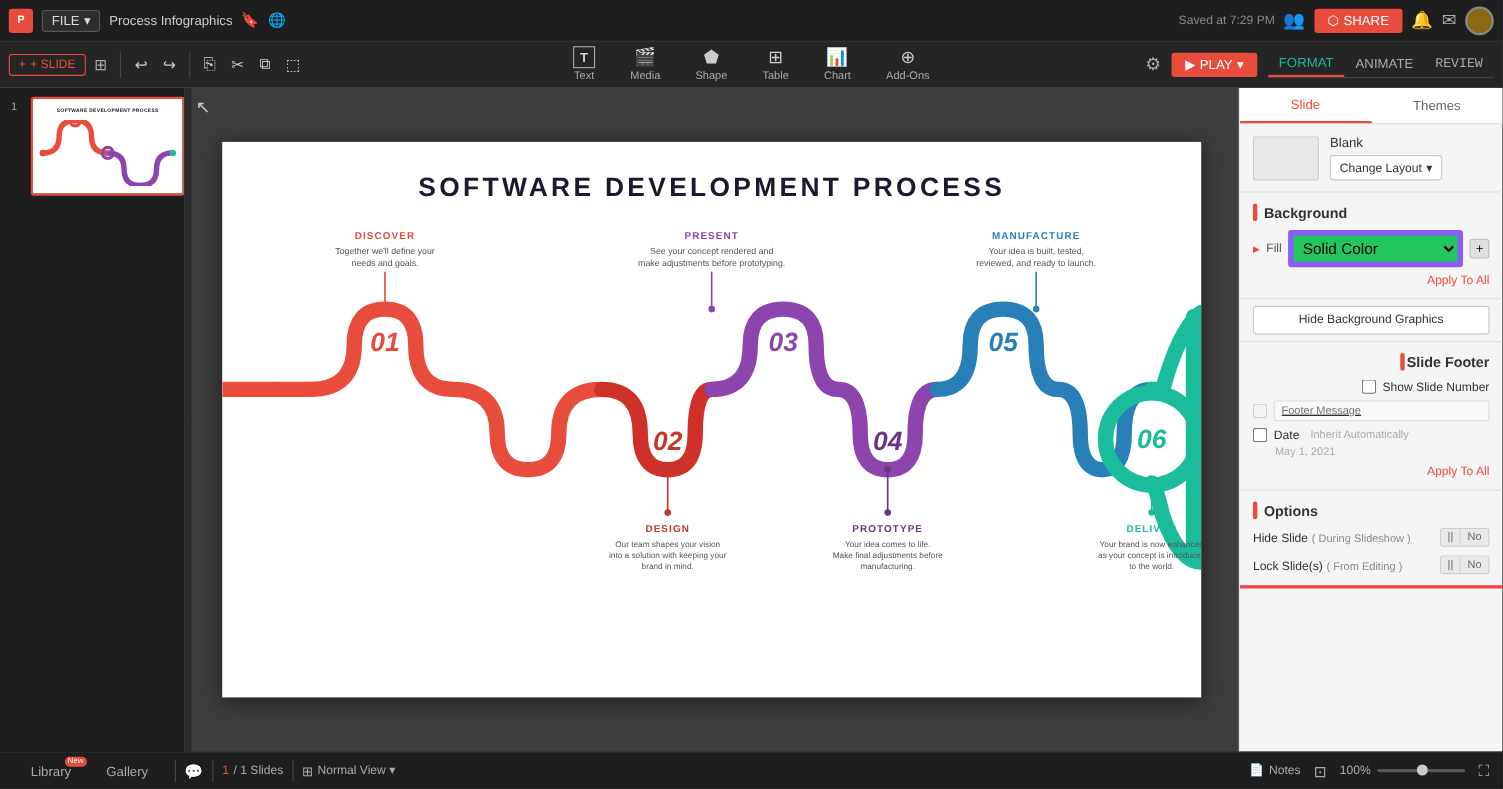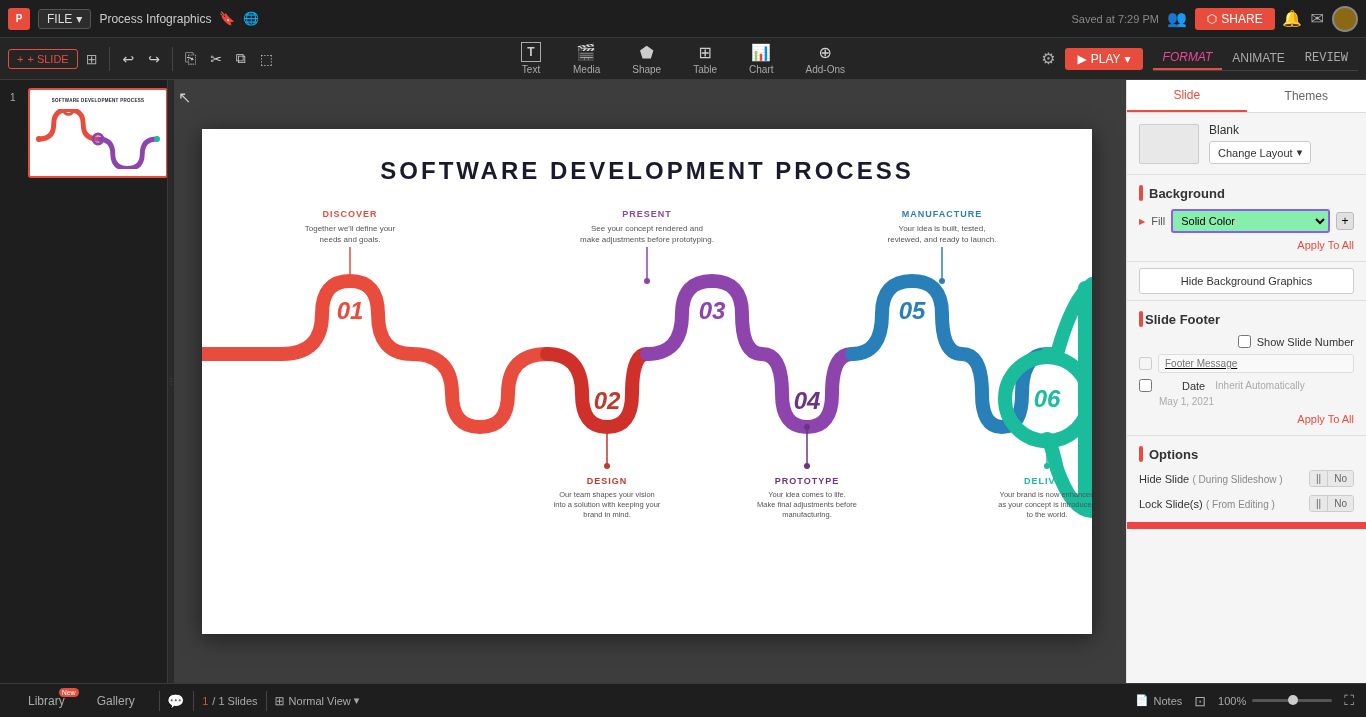--- a/index.html
+++ b/index.html
@@ -76,21 +76,21 @@
   </div>
 
   <div style="margin-left:auto;display:flex;align-items:center;gap:10px;">
     <span style="color:#aaa;font-size:16px;cursor:pointer;">⚙</span>
     <button style="background:#e84c3d;color:white;border:none;padding:4px 12px;border-radius:3px;font-size:12px;cursor:pointer;display:flex;align-items:center;gap:4px;">
       <span>▶</span>
         <span>PLAY</span>
         <span>▾</span>
     </button>
     <div style="display:flex;align-items:center;border-bottom:1px solid #444;">
-      <button style="padding:4px 10px;font-size:12px;cursor:pointer;color:#ec4899;border:none;background:transparent;border-bottom:2px solid #e84c3d;font-style:italic;">FORMAT</button>
+      <button style="padding:4px 10px;font-size:12px;cursor:pointer;color:#14b8a6;border:none;background:transparent;border-bottom:2px solid #e84c3d;">FORMAT</button>
       <button style="padding:4px 10px;font-size:12px;cursor:pointer;color:#aaa;border:none;background:transparent;">ANIMATE</button>
       <button style="padding:4px 10px;font-size:12px;cursor:pointer;color:#aaa;border:none;background:transparent;font-family:Liberation Mono, monospace;">REVIEW</button>
     </div>
   </div>
 </div>
 
 <div style="display:flex;height:calc(717px - 38px - 42px - 34px);">
 
   <div style="width:168px;background:#1e1e1e;border-right:1px solid #3a3a3a;padding:8px 6px;overflow-y:auto;">
     <div style="position:relative;padding-left:22px;">
@@ -227,55 +227,55 @@
     </div>
 
     <div style="padding:10px 12px;border-bottom:1px solid #e0e0e0;">
       <div style="display:flex;align-items:center;gap:6px;margin-bottom:8px;">
         <div style="width:4px;height:16px;background:#e84c3d;border-radius:2px;"></div>
         <span style="font-size:13px;font-weight:600;color:#333;">Background</span>
       </div>
       <div style="display:flex;align-items:center;gap:6px;margin-bottom:6px;">
         <span style="color:#e84c3d;font-size:8px;">▶</span>
         <span style="font-size:11px;color:#555;">Fill</span>
-        <select style="flex:1;border:2px solid #8b5cf6;border-radius:3px;padding:3px 4px;font-size:11px;background:#86efac;">
+        <select style="flex:1;border:5px solid #8b5cf6;border-radius:3px;padding:3px 4px;font-size:14px;background:#22c55e;">
           <option>Solid Color</option>
         </select>
         <div style="width:18px;height:18px;background:#e0e0e0;border:1px solid #bbb;border-radius:3px;display:flex;align-items:center;justify-content:center;cursor:pointer;font-size:12px;">+</div>
       </div>
       <div style="color:#e84c3d;font-size:11px;text-align:right;cursor:pointer;">Apply To All</div>
     </div>
 
     <div style="padding:6px 12px;border-bottom:1px solid #e0e0e0;">
       <button style="width:100%;background:white;border:1px solid #ccc;padding:6px;border-radius:3px;font-size:11px;cursor:pointer;color:#333;">Hide Background Graphics</button>
     </div>
 
     <div style="padding:10px 12px;border-bottom:1px solid #e0e0e0;">
-      <div style="display:flex;align-items:center;gap:2px;margin-bottom:8px;">
+      <div style="display:flex;align-items:center;gap:2px;margin-bottom:8px;justify-content:flex-end;">
         <div style="width:4px;height:16px;background:#e84c3d;border-radius:2px;"></div>
         <span style="font-size:13px;font-weight:600;color:#333;">Slide Footer</span>
       </div>
       <div style="display:flex;align-items:center;gap:6px;margin-bottom:6px;justify-content:flex-end;">
         <input type="checkbox" style="width: 13px; height: 13px; accent-color: rgb(232, 76, 61);">
         <label style="font-size:11px;color:#333;">Show Slide Number</label>
       </div>
       <div style="display:flex;align-items:center;gap:6px;margin-bottom:6px;text-decoration:underline;">
         <input type="checkbox" style="width: 13px; height: 13px; accent-color: rgb(232, 76, 61);" disabled="">
         <input type="text" style="flex: 1 1 0%; border: 1px solid rgb(221, 221, 221); padding: 3px 6px; border-radius: 3px; font-size: 10px; color: rgb(170, 170, 170); background: rgb(249, 249, 249);" placeholder="Footer Message">
       </div>
       <div style="display:flex;align-items:center;gap:6px;margin-bottom:4px;">
         <input type="checkbox" style="width: 13px; height: 13px; accent-color: rgb(232, 76, 61);">
-        <label style="font-size:11px;color:#333;margin-left:24px;">Date</label>
+        <label style="font-size:11px;color:#333;">Date</label>
         <span style="font-size:10px;color:#aaa;margin-left:4px;">Inherit Automatically</span>
       </div>
       <div style="font-size:10px;color:#aaa;margin-left:20px;margin-bottom:6px;">May 1, 2021</div>
       <div style="color:#e84c3d;font-size:11px;text-align:right;cursor:pointer;">Apply To All</div>
     </div>
 
-    <div style="padding:10px 12px;border-bottom:7px solid #ef4444;">
+    <div style="padding:10px 12px;border-bottom:3px solid #ef4444;">
       <div style="display:flex;align-items:center;gap:6px;margin-bottom:8px;">
         <div style="width:4px;height:16px;background:#e84c3d;border-radius:2px;"></div>
         <span style="font-size:13px;font-weight:600;color:#333;">Options</span>
       </div>
       <div style="display:flex;align-items:center;margin-bottom:8px;">
         <div style="flex:1;">
           <span style="font-size:11px;color:#333;">Hide Slide</span>
           <span style="font-size:10px;color:#888;">( During Slideshow )</span>
         </div>
         <div style="display:flex;border:1px solid #ccc;border-radius:3px;overflow:hidden;">

